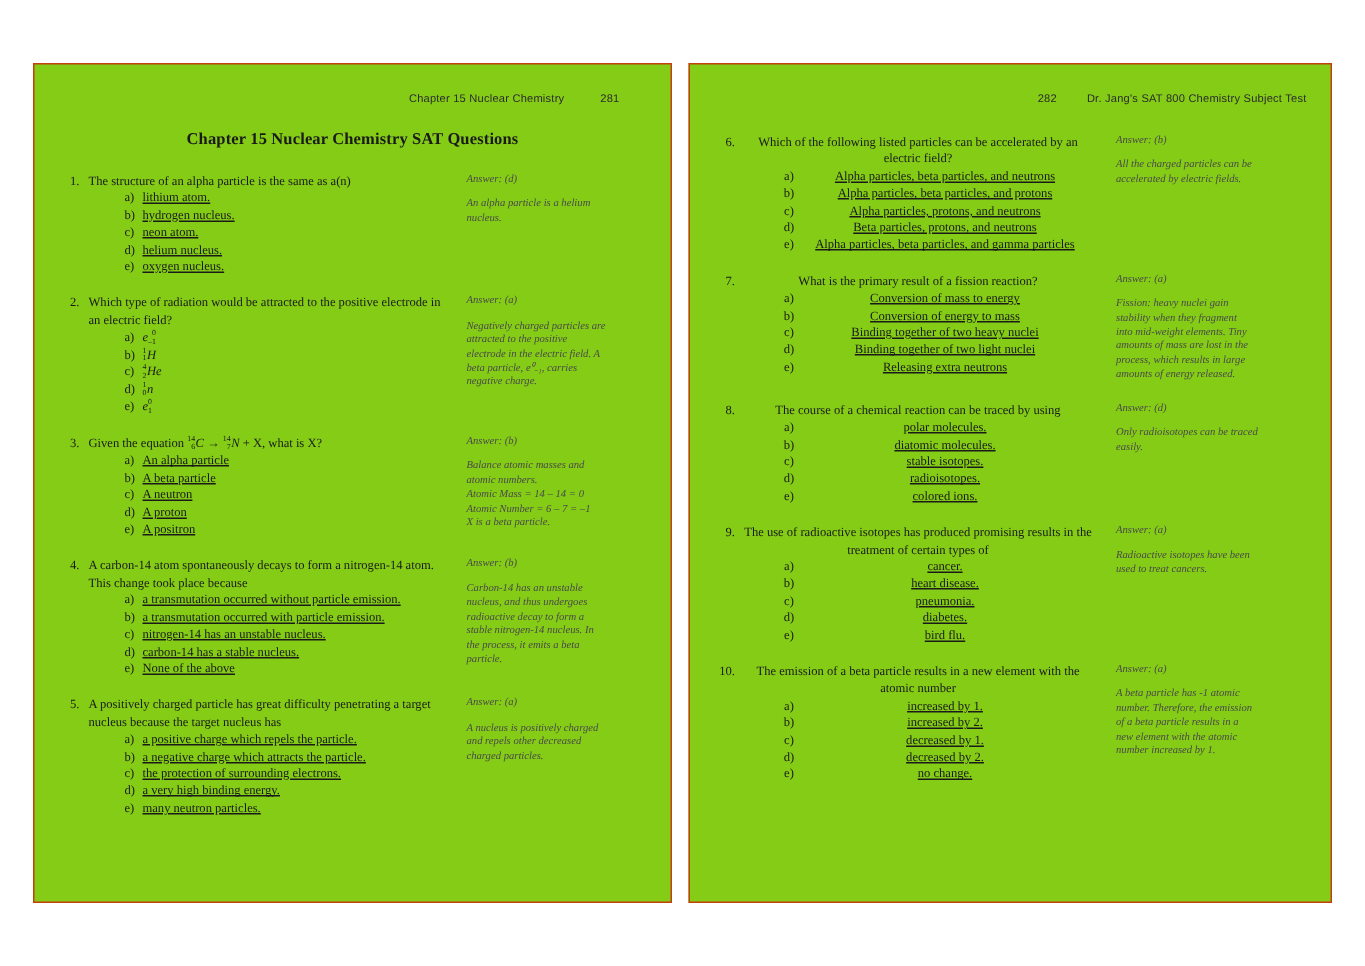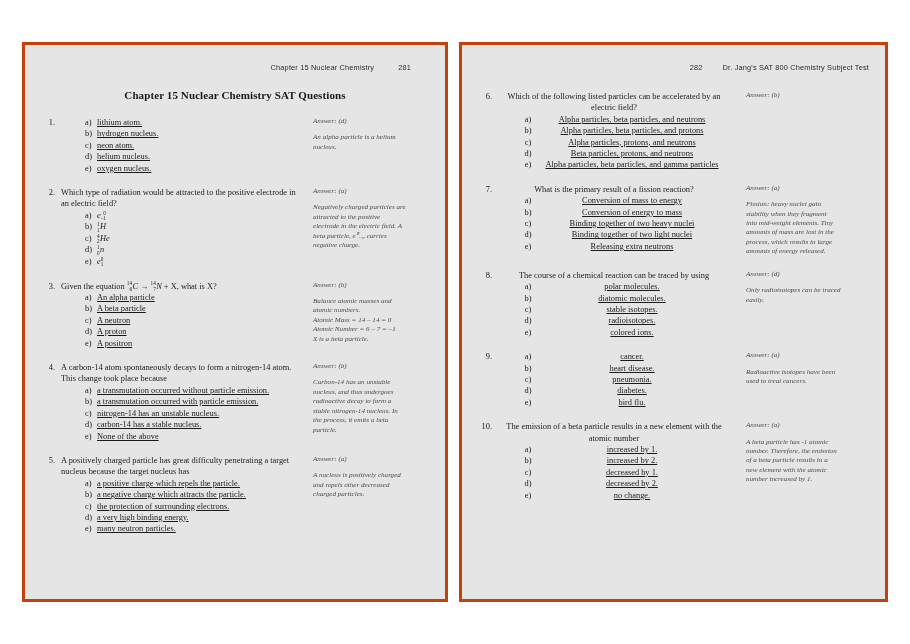--- a/index.html
+++ b/index.html
@@ -17,22 +17,22 @@
   .spread {
     position: relative;
     width: 910px;
     height: 644px;
     background: #ffffff;
   }
   .page {
     position: absolute;
     top: 42px;
     height: 560px;
-    background: #e5e5e5;
-    border: 3px solid #c2410c;
+    background: #84cc16;
+    border: 1px solid #c2410c;
     box-sizing: border-box;
     overflow: hidden;
   }
   .page-left  { left: 22px;  width: 426px; }
   .page-right { left: 459px; width: 429px; }
 
   .page-inner {
     position: relative;
     width: 100%;
     height: 100%;
@@ -167,20 +167,21 @@
         <span>Chapter 15  Nuclear Chemistry</span><span class="folio">281</span>
       </div>
 
       <h1 class="chapter-title">Chapter 15 Nuclear Chemistry SAT Questions</h1>
 
       <div class="qlist">
 
         <div class="qblock">
           <div class="qnum">1.</div>
           <div class="qbody">
+            <p class="qstem">The structure of an alpha particle is the same as a(n)</p>
             <ul class="choices">
               <li>
                   <span class="clabel">a)</span>
                   <span class="ctext">lithium atom.</span>
                 </li>
               <li>
                   <span class="clabel">b)</span>
                   <span class="ctext">hydrogen nucleus.</span>
                 </li>
               <li>
@@ -417,20 +418,24 @@
                   <span class="ctext">Beta particles, protons, and neutrons</span>
                 </li>
               <li>
                   <span class="clabel">e)</span>
                   <span class="ctext">Alpha particles, beta particles, and gamma particles</span>
                 </li>
             </ul>
           </div>
           <div class="answer">
             <p class="answer-key">Answer: (b)</p>
+            <p class="answer-exp">
+              <span class="ln">All the charged particles can be</span>
+              <span class="ln">accelerated by electric fields.</span>
+            </p>
           </div>
         </div>
 
         <div class="qblock">
           <div class="qnum">7.</div>
           <div class="qbody">
             <p class="qstem">What is the primary result of a fission reaction?</p>
             <ul class="choices">
               <li>
                   <span class="clabel">a)</span>
@@ -499,20 +504,21 @@
             <p class="answer-exp">
               <span class="ln">Only radioisotopes can be traced</span>
               <span class="ln">easily.</span>
             </p>
           </div>
         </div>
 
         <div class="qblock">
           <div class="qnum">9.</div>
           <div class="qbody">
+            <p class="qstem">The use of radioactive isotopes has produced promising results in the treatment of certain types of</p>
             <ul class="choices">
               <li>
                   <span class="clabel">a)</span>
                   <span class="ctext">cancer.</span>
                 </li>
               <li>
                   <span class="clabel">b)</span>
                   <span class="ctext">heart disease.</span>
                 </li>
               <li>

